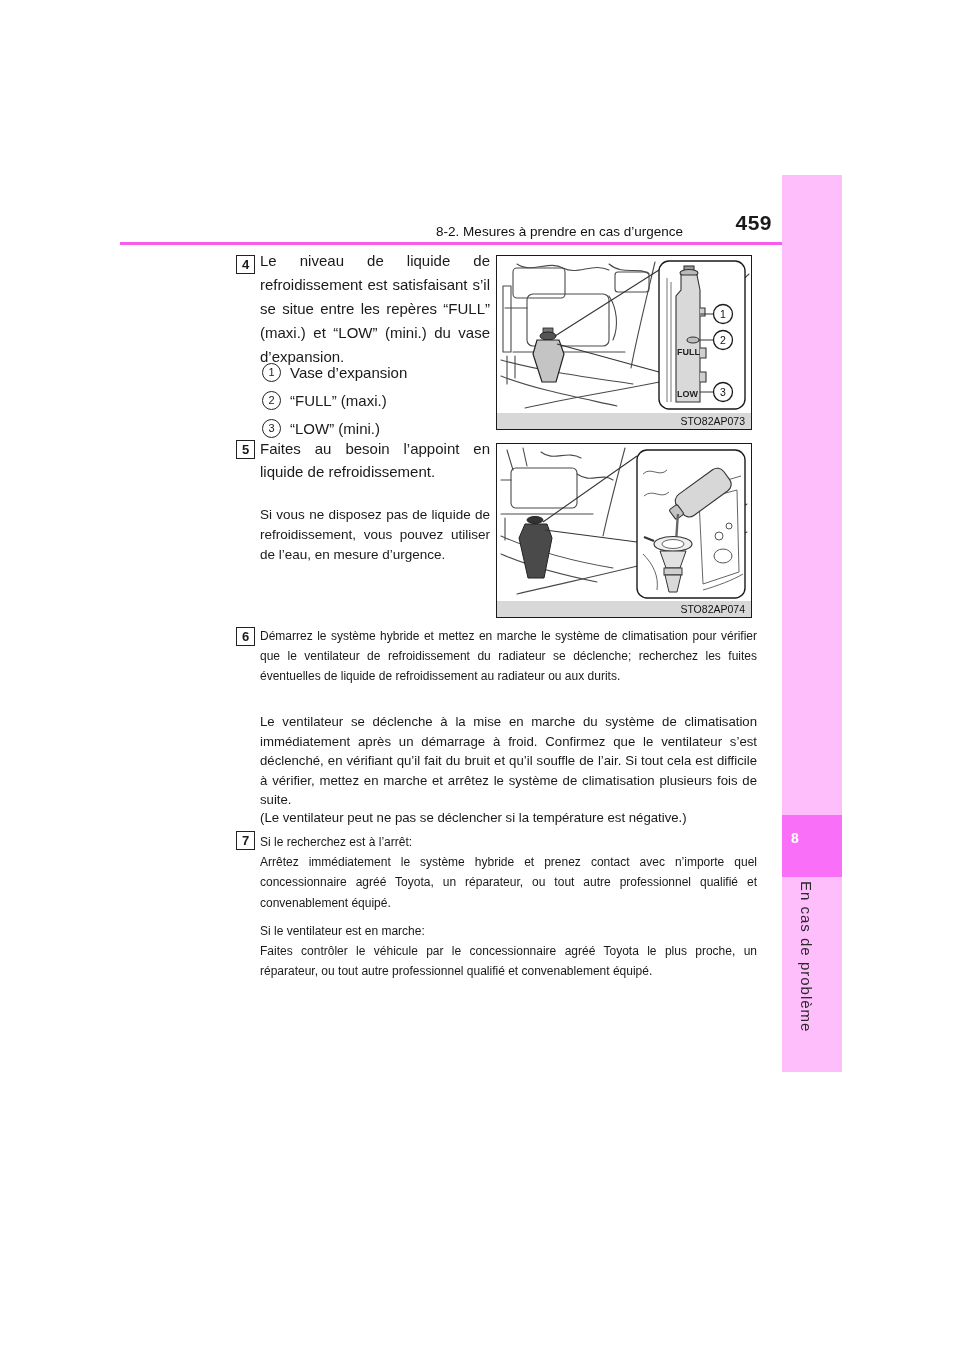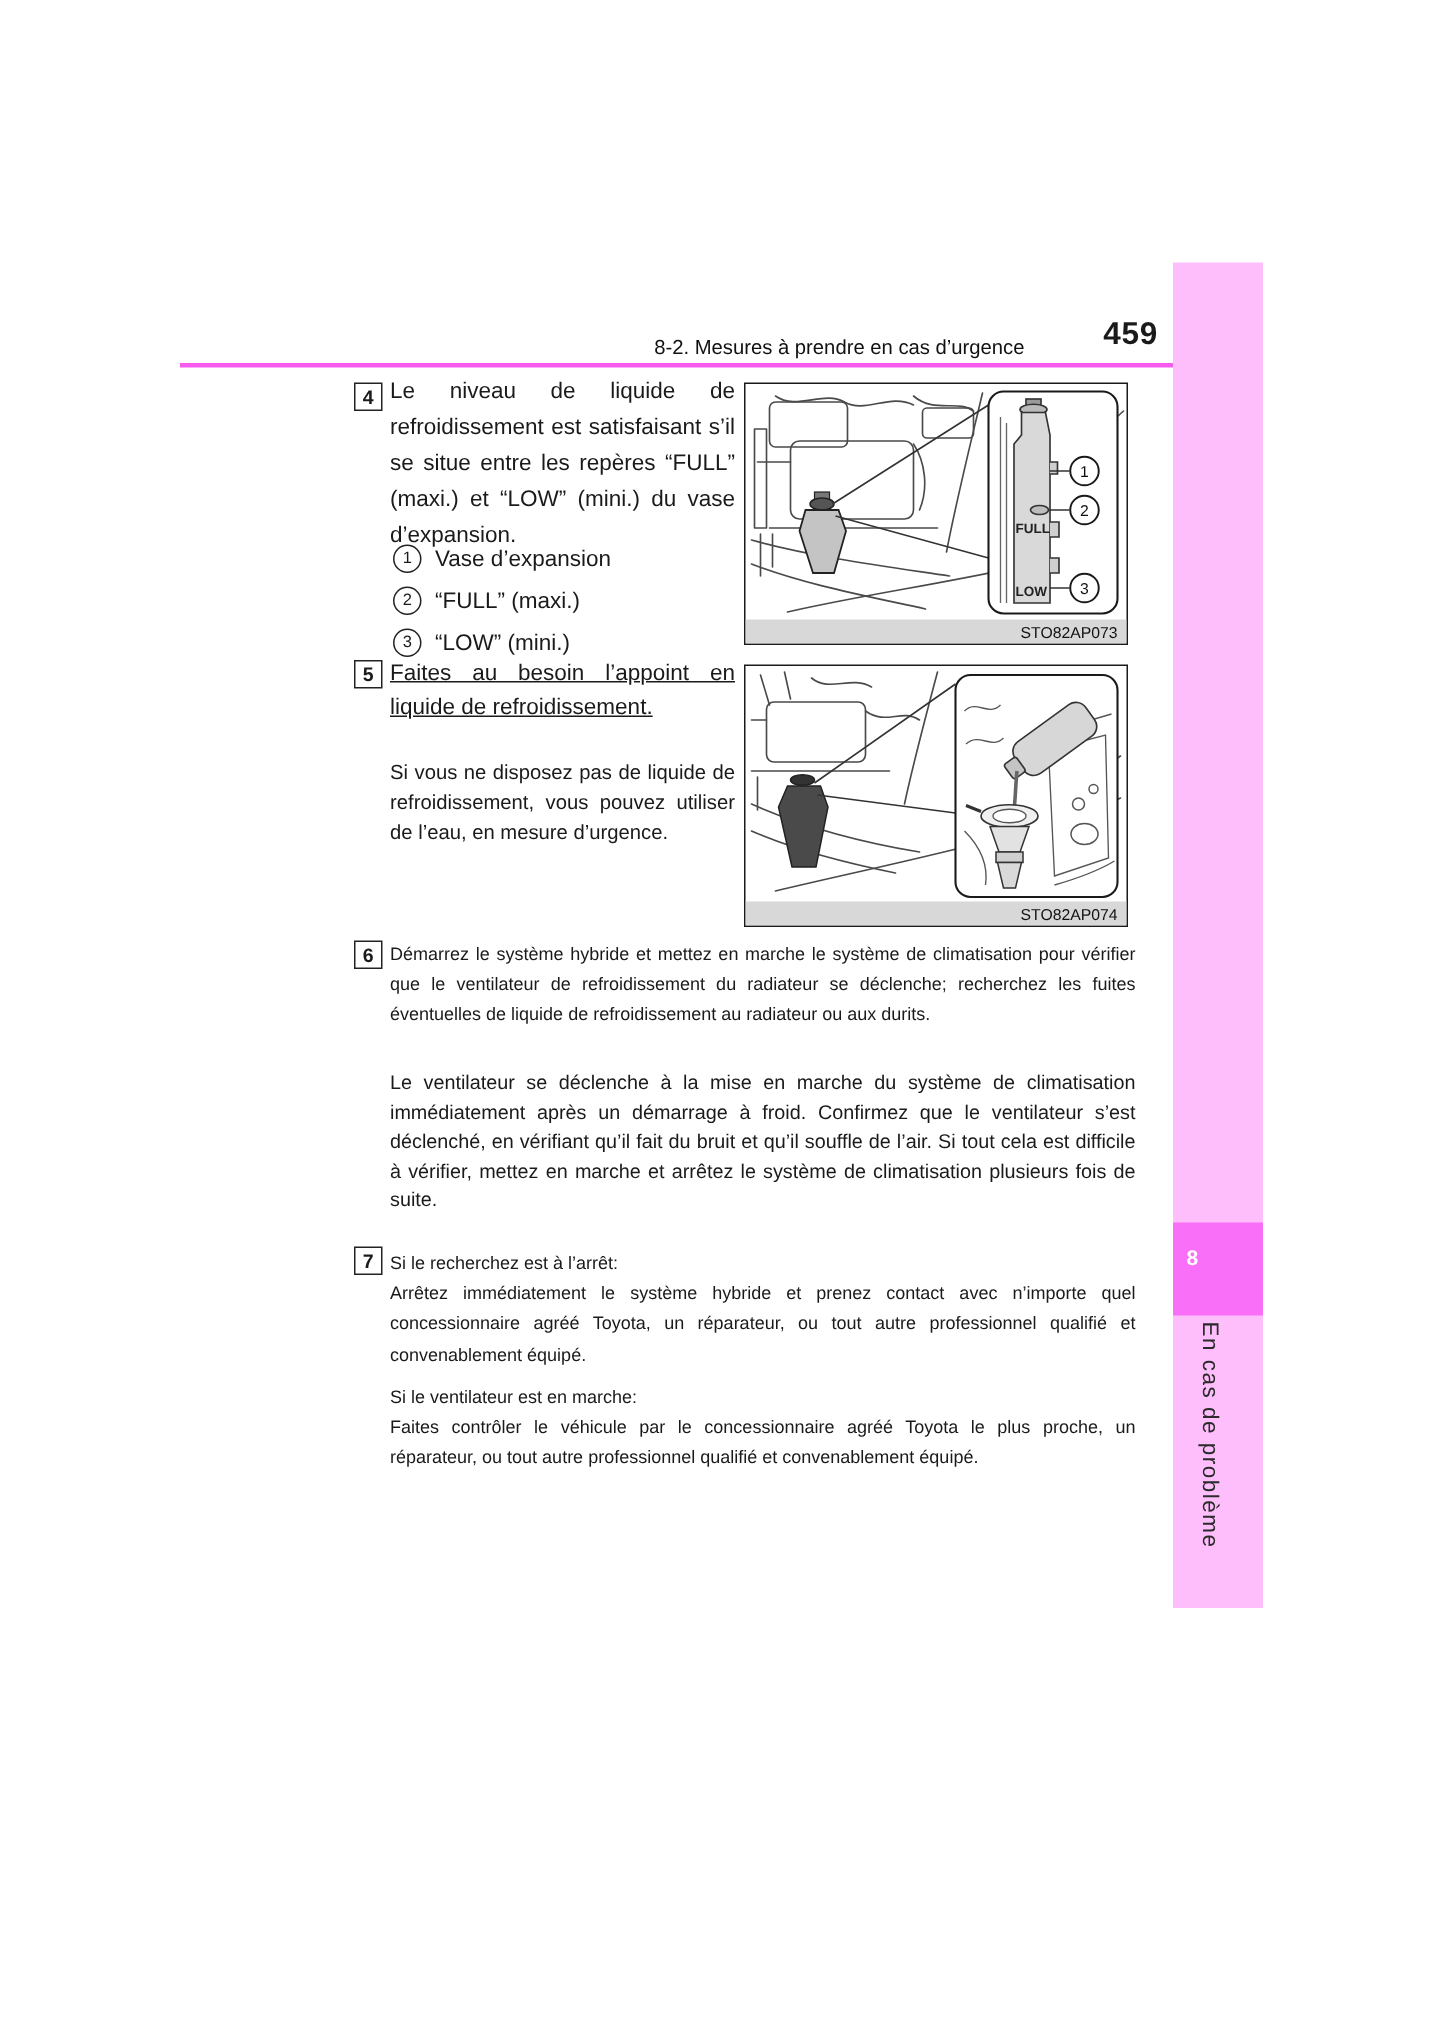--- a/index.html
+++ b/index.html
@@ -133,21 +133,21 @@
       </g>
       <text x="226" y="62" font-size="10.5" fill="#111" text-anchor="middle">1</text>
       <text x="226" y="88" font-size="10.5" fill="#111" text-anchor="middle">2</text>
       <text x="226" y="140" font-size="10.5" fill="#111" text-anchor="middle">3</text>
 
       <text x="248" y="169" text-anchor="end" class="cap">STO82AP073</text>
     </svg>
   </div>
 
   <div class="abs step-box" style="left:236px;top:440px;">5</div>
-  <div class="abs body-txt5" style="left:260px;top:437px;width:230px;text-decoration:underline;">Faites au besoin l’appoint en liquide de refroidissement.</div>
+  <div class="abs body-txt5" style="left:260px;top:437px;width:230px;">Faites au besoin l’appoint en liquide de refroidissement.</div>
   <div class="abs note-txt" style="left:260px;top:489px;width:230px;margin-top:16px;">Si vous ne disposez pas de liquide de refroidissement, vous pouvez utiliser de l’eau, en mesure d’urgence.</div>
 
   <div class="abs figure" style="left:496px;top:443px;">
     <svg width="254" height="173" viewBox="0 0 254 173">
       <rect x="0" y="157" width="254" height="16" fill="#d8d8d8"></rect>
 
       <g stroke="#4a4a4a" fill="none" stroke-width="1.1" stroke-linecap="round" stroke-linejoin="round">
         <path d="M10,6 L16,26 M26,4 L30,22"></path>
         <path d="M44,8 C56,18 70,6 84,14"></path>
         <rect x="14" y="24" width="66" height="40" rx="5"></rect>
@@ -191,20 +191,21 @@
       <rect x="167" y="124" width="18" height="7" fill="#cfcfcf" stroke="#333"></rect>
       <path d="M168,131 L184,131 L180,148 L172,148 Z" fill="#d9d9d9" stroke="#333"></path>
 
       <text x="248" y="169" text-anchor="end" class="cap">STO82AP074</text>
     </svg>
   </div>
 
   <div class="abs step-box" style="left:236px;top:627px;">6</div>
   <div class="abs wide-txt" style="left:260px;top:626px;width:497px;">Démarrez le système hybride et mettez en marche le système de climatisation pour vérifier que le ventilateur de refroidissement du radiateur se déclenche; recherchez les fuites éventuelles de liquide de refroidissement au radiateur ou aux durits.</div>
   <div class="abs note-wide" style="left:260px;top:712px;width:497px;">Le ventilateur se déclenche à la mise en marche du système de climatisation immédiatement après un démarrage à froid. Confirmez que le ventilateur s’est déclenché, en vérifiant qu’il fait du bruit et qu’il souffle de l’air. Si tout cela est difficile à vérifier, mettez en marche et arrêtez le système de climatisation plusieurs fois de suite.</div>
+  <div class="abs note-wide" style="left:260px;top:808px;width:497px;text-align:left;">(Le ventilateur peut ne pas se déclencher si la température est négative.)</div>
 
   <div class="abs step-box" style="left:236px;top:831px;">7</div>
   <div class="abs wide-txt" style="left:260px;top:832px;width:497px;text-align:left;">Si le recherchez est à l’arrêt:</div>
   <div class="abs wide-txt" style="left:260px;top:852px;width:497px;line-height:20.3px;">Arrêtez immédiatement le système hybride et prenez contact avec n’importe quel concessionnaire agréé Toyota, un réparateur, ou tout autre professionnel qualifié et convenablement équipé.</div>
   <div class="abs wide-txt" style="left:260px;top:941px;width:497px;line-height:20.3px;">Faites contrôler le véhicule par le concessionnaire agréé Toyota le plus proche, un réparateur, ou tout autre professionnel qualifié et convenablement équipé.</div>
   <div class="abs wide-txt" style="left:260px;top:921px;width:497px;text-align:left;">Si le ventilateur est en marche:</div>
 
   <div class="abs footer-code">YARIS_HV_OM_Europe_OM52J31K</div>
   <div class="abs watermark">carmanualsonline.info</div>
 

